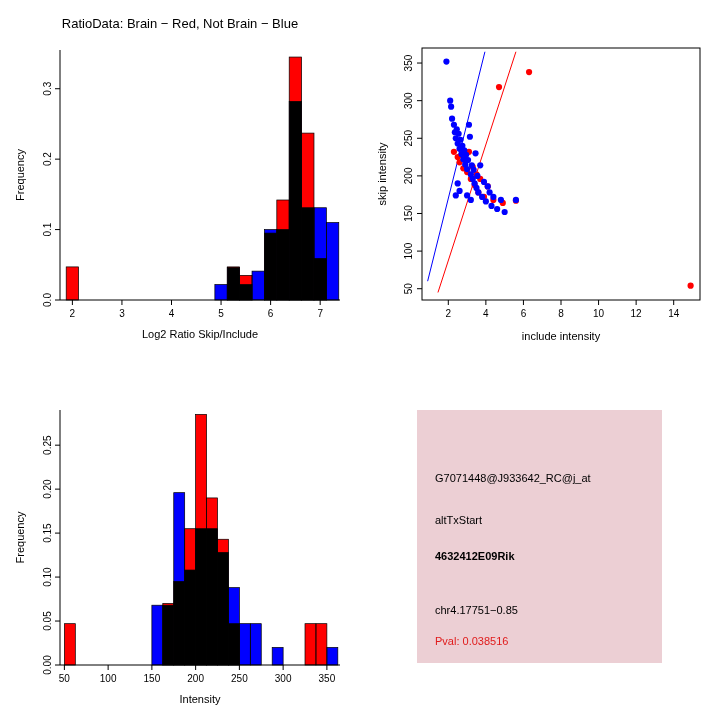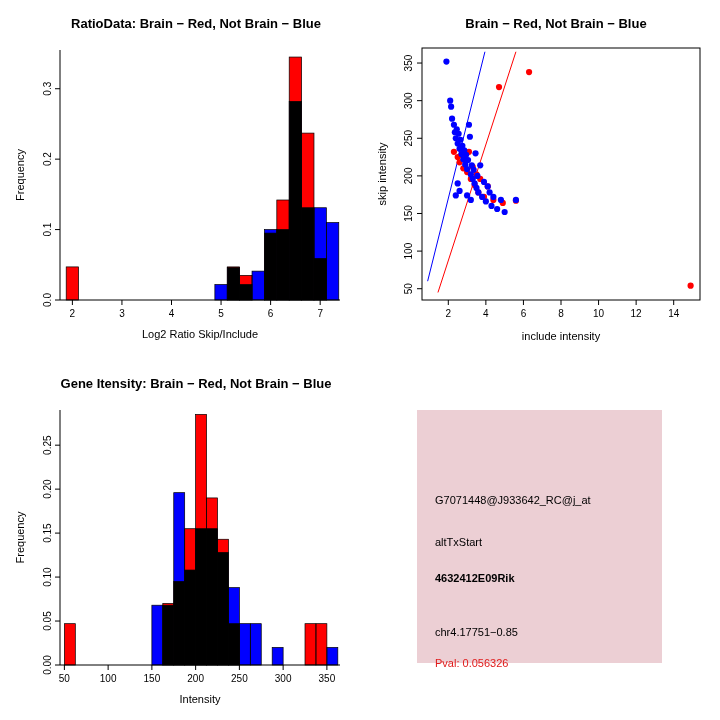--- a/index.html
+++ b/index.html
@@ -1,21 +1,21 @@
 <!DOCTYPE html>
 <html><head>
 <meta charset="utf-8">
 <style>
   html,body{margin:0;padding:0;}
   body{width:720px;height:720px;background:#ffffff;font-family:"Liberation Sans",sans-serif;color:#000;position:relative;overflow:hidden;}
   .panel{position:absolute;}
-  .title{font-size:13px;font-weight:bold;text-align:center;padding-left:16px;}
+  .title{font-size:13px;font-weight:normal;text-align:center;}
   svg{display:block;}
   .infobox{background:#eccfd4;}
-  .infoline{font-size:11px;color:#000;margin-top:22px;}
+  .infoline{font-size:11px;color:#000;}
   .infoline.pval{color:#e01b1b;}
   text{font-family:"Liberation Sans",sans-serif;}
 </style>
 </head>
 <body>
 
 <div class="panel" style="left:0;top:0;width:360px;height:360px;">
   <div class="title" style="position:absolute;left:0;top:16px;width:360px;">RatioData: Brain − Red, Not Brain − Blue</div>
   <svg id="svg-ratio" width="360" height="360">
       <g>
@@ -61,21 +61,20 @@
       <line x1="60" y1="159.15492957746477" x2="55" y2="159.15492957746477" stroke="#000" stroke-width="1"></line>
       <text x="51" y="159.15492957746477" font-size="10" fill="#000" text-anchor="middle" transform="rotate(-90,51,159.15492957746477)">0.2</text>
       <line x1="60" y1="88.73239436619718" x2="55" y2="88.73239436619718" stroke="#000" stroke-width="1"></line>
       <text x="51" y="88.73239436619718" font-size="10" fill="#000" text-anchor="middle" transform="rotate(-90,51,88.73239436619718)">0.3</text>
       <text x="200" y="338" font-size="11" fill="#000" text-anchor="middle">Log2 Ratio Skip/Include</text>
       <text x="24" y="175" font-size="11" fill="#000" text-anchor="middle" transform="rotate(-90,24,175)">Frequency</text>
     </svg>
 </div>
 
 <div class="panel" style="left:360px;top:0;width:360px;height:360px;">
-  <div class="title" style="position:absolute;left:0;top:16px;width:360px;">Brain − Red, Not Brain − Blue</div>
   <svg id="svg-scatter" width="360" height="360">
       <clipPath id="cp-scatter">
         <rect x="62" y="48" width="278" height="252"></rect>
       </clipPath>
       <g clip-path="url(#cp-scatter)">
         <line x1="67.63513513513513" y1="281.1940298507463" x2="124.92567567567568" y2="51.76119402985077" stroke="#0000FF" stroke-width="1"></line>
         <line x1="77.96621621621621" y1="292.4776119402985" x2="155.9189189189189" y2="51.76119402985077" stroke="#FF0000" stroke-width="1"></line>
         <circle cx="93.93243243243242" cy="151.80895522388062" r="3.1" fill="#FF0000"></circle>
         <circle cx="97.6891891891892" cy="157.07462686567166" r="3.1" fill="#FF0000"></circle>
         <circle cx="99.56756756756756" cy="162.3402985074627" r="3.1" fill="#FF0000"></circle>
@@ -175,21 +174,20 @@
       <line x1="62" y1="100.65671641791047" x2="57" y2="100.65671641791047" stroke="#000" stroke-width="1"></line>
       <text x="52" y="100.65671641791047" font-size="10" fill="#000" text-anchor="middle" transform="rotate(-90,52,100.65671641791047)">300</text>
       <line x1="62" y1="63.04477611940297" x2="57" y2="63.04477611940297" stroke="#000" stroke-width="1"></line>
       <text x="52" y="63.04477611940297" font-size="10" fill="#000" text-anchor="middle" transform="rotate(-90,52,63.04477611940297)">350</text>
       <text x="201" y="340" font-size="11" fill="#000" text-anchor="middle">include intensity</text>
       <text x="26" y="174" font-size="11" fill="#000" text-anchor="middle" transform="rotate(-90,26,174)">skip intensity</text>
     </svg>
 </div>
 
 <div class="panel" style="left:0;top:360px;width:360px;height:360px;">
-  <div class="title" style="position:absolute;left:0;top:16px;width:360px;">Gene Itensity: Brain − Red, Not Brain − Blue</div>
   <svg id="svg-gene" width="360" height="360">
       <g>
         <rect x="64.375" y="263.67241379310343" width="10.9375" height="41.32758620689657" fill="#FF0000" stroke="#000" stroke-width="0.7" fill-opacity="1" style="mix-blend-mode:multiply"></rect>
         <rect x="162.8125" y="243.44827586206895" width="10.9375" height="61.551724137931046" fill="#FF0000" stroke="#000" stroke-width="0.7" fill-opacity="1" style="mix-blend-mode:multiply"></rect>
         <rect x="173.75" y="221.4655172413793" width="10.9375" height="83.5344827586207" fill="#FF0000" stroke="#000" stroke-width="0.7" fill-opacity="1" style="mix-blend-mode:multiply"></rect>
         <rect x="184.6875" y="168.70689655172413" width="10.9375" height="136.29310344827587" fill="#FF0000" stroke="#000" stroke-width="0.7" fill-opacity="1" style="mix-blend-mode:multiply"></rect>
         <rect x="195.625" y="54.396551724137936" width="10.9375" height="250.60344827586206" fill="#FF0000" stroke="#000" stroke-width="0.7" fill-opacity="1" style="mix-blend-mode:multiply"></rect>
         <rect x="206.5625" y="137.9310344827586" width="10.9375" height="167.0689655172414" fill="#FF0000" stroke="#000" stroke-width="0.7" fill-opacity="1" style="mix-blend-mode:multiply"></rect>
         <rect x="217.5" y="179.25862068965517" width="10.9375" height="125.74137931034483" fill="#FF0000" stroke="#000" stroke-width="0.7" fill-opacity="1" style="mix-blend-mode:multiply"></rect>
         <rect x="228.4375" y="263.67241379310343" width="10.9375" height="41.32758620689657" fill="#FF0000" stroke="#000" stroke-width="0.7" fill-opacity="1" style="mix-blend-mode:multiply"></rect>
@@ -241,14 +239,14 @@
       <text x="200" y="343" font-size="11" fill="#000" text-anchor="middle">Intensity</text>
       <text x="24" y="177.5" font-size="11" fill="#000" text-anchor="middle" transform="rotate(-90,24,177.5)">Frequency</text>
     </svg>
 </div>
 
 <div class="panel infobox" style="left:417px;top:410px;width:245px;height:253px;">
   <div class="infoline" style="position:absolute;left:18px;top:62px;">G7071448@J933642_RC@j_at</div>
   <div class="infoline" style="position:absolute;left:18px;top:104px;">altTxStart</div>
   <div class="infoline" style="position:absolute;left:18px;top:140px;font-weight:bold;">4632412E09Rik</div>
   <div class="infoline" style="position:absolute;left:18px;top:194px;">chr4.17751−0.85</div>
-  <div class="infoline pval" style="position:absolute;left:18px;top:225px;">Pval: 0.056326</div>
+  <div class="infoline pval" style="position:absolute;left:18px;top:225px;">Pval: 0.038516</div>
 </div>
 
 </body></html>

